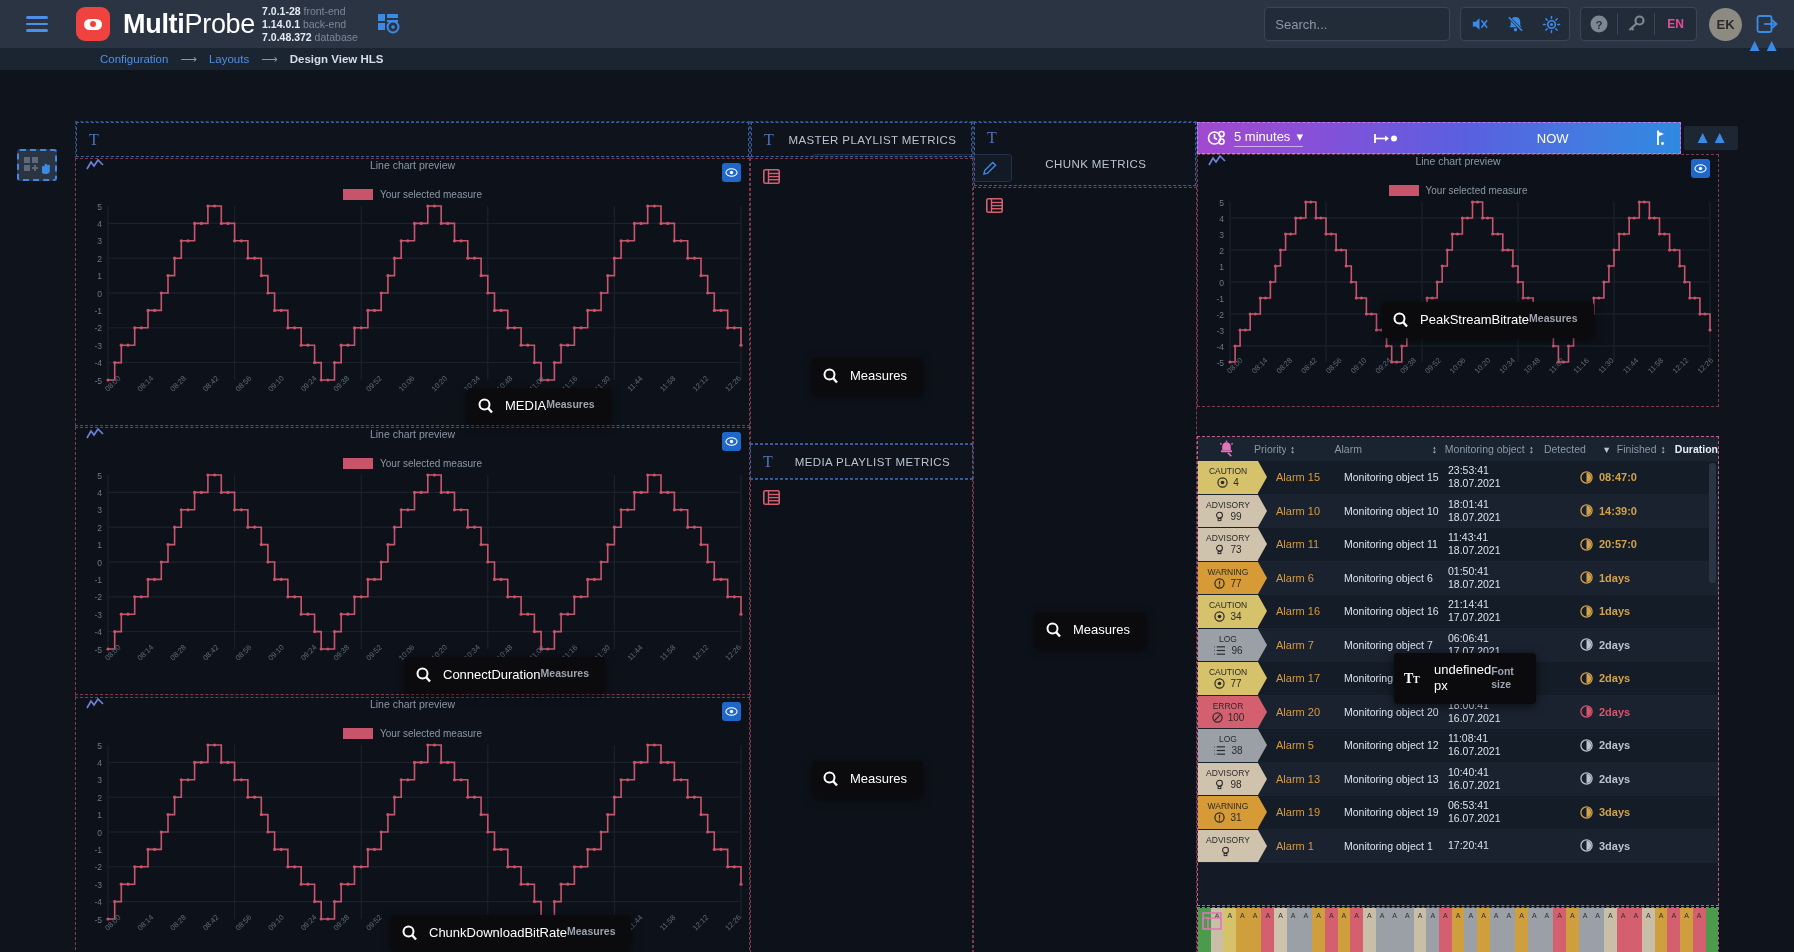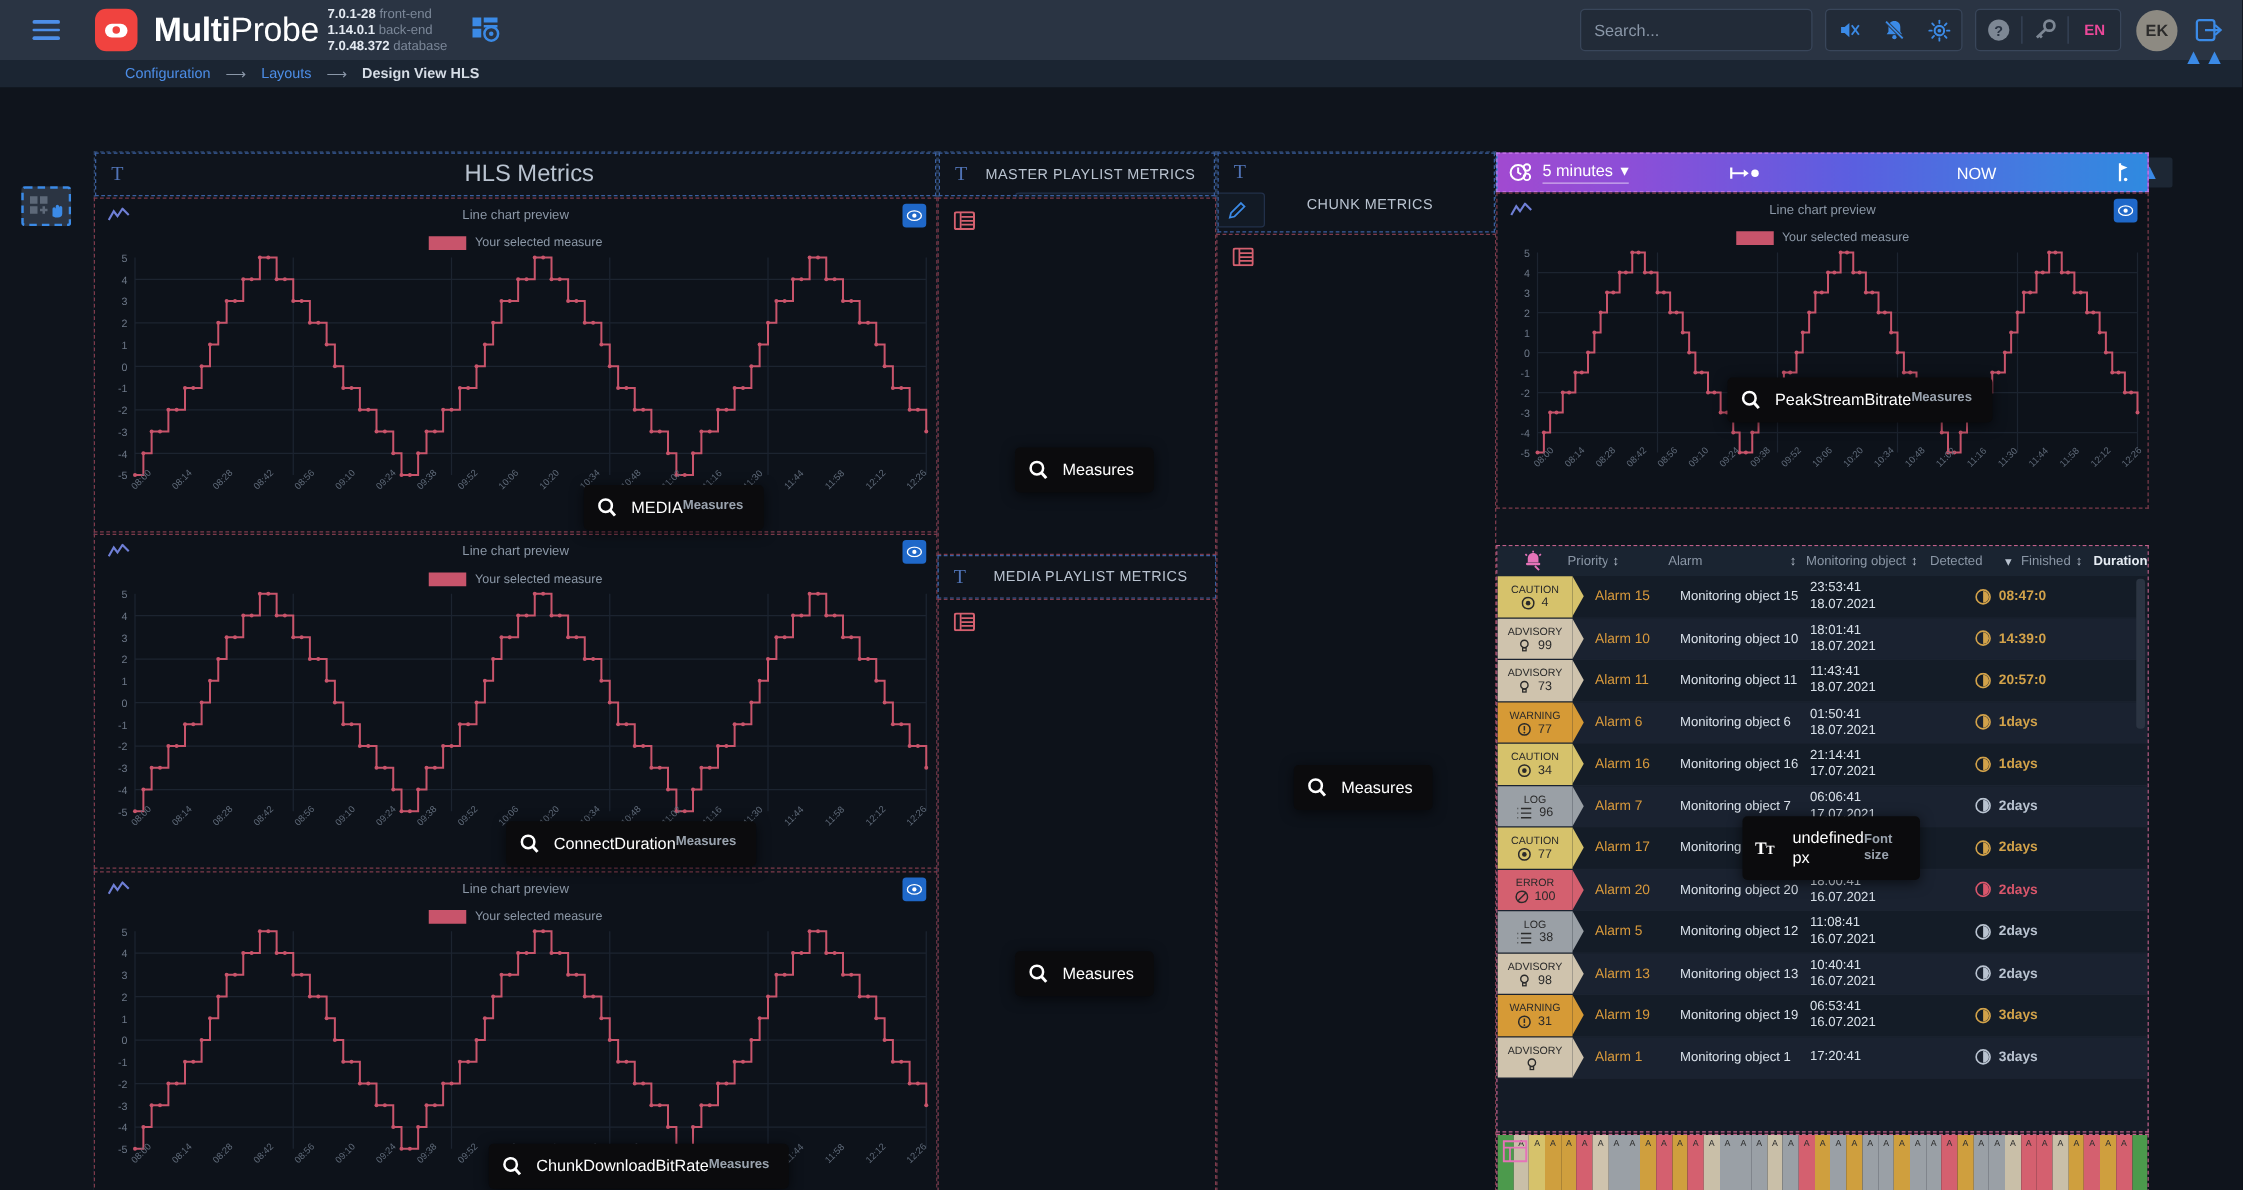--- a/index.html
+++ b/index.html
@@ -89,21 +89,21 @@
   
   .widget{position:absolute;border:1px dashed #2f4568;}
   .wtitle{
     display:flex;align-items:center;height:100%;position:relative;
     border:1px dashed #3a5fa0;
   }
   .wtitle .tglyph{color:#5073b5;font-size:16px;margin-left:12px;font-family:"Liberation Serif", serif;}
   .wtitle .ttext{flex:1;text-align:center;color:#b9c3d0;}
 
   .chartbox{border:1px dashed #7d3b4b;background:#0d121a;position:absolute;}
-  .chart-head{height:26px;display:flex;align-items:center;position:relative;}
+  .chart-head{height:26px;display:flex;position:relative;}
   .chart-head .lglyph{margin-left:10px;color:#6f7fd6;font-size:15px;}
   .chart-head .ctext{position:absolute;left:0;right:0;text-align:center;font-size:10.5px;color:#8b97a6;}
   .eye-btn{position:absolute;right:8px;top:4px;width:19px;height:19px;border-radius:3px;background:#1f68c9;
     display:flex;align-items:center;justify-content:center;cursor:pointer;}
   .legend{display:flex;align-items:center;justify-content:center;gap:7px;font-size:10px;color:#8b97a6;margin-top:4px;}
   .legend .swatch{width:30px;height:11px;background:#c8546b;}
 
   .tablebox{border:1px dashed #7d3b4b;position:absolute;background:#0d121a;}
   .tbl-icon{margin:10px 0 0 12px;width:17px;height:15px;}
 
@@ -294,21 +294,20 @@
             <path d="M11.5 1.5l3 3-8.5 8.5-4 1 1-4z" fill="none" stroke="#3b8ae6" stroke-width="1.5"></path>
           </svg>
       </span>
     </div>
 
     <div class="collapse-top2">▲▲</div>
 
     <div class="widget" style="left:75px;top:51px;width:675px;height:872px;">
       <div class="wtitle" style="height:35px;">
         <span class="tglyph">T</span>
-        <span class="ttext" style="font-size:19px;">HLS Metrics</span>
       </div>
 
       <div class="chartbox" style="left:-1px;top:36px;width:675px;height:268px;">
         <div class="chart-head">
           <span class="lglyph">
             <svg width="18" height="12" viewBox="0 0 18 12">
                 <polyline points="1,10 5,3 8,7 12,1 17,6" fill="none" stroke="#6f7fd6" stroke-width="1.7"></polyline>
               </svg>
           </span>
           <span class="ctext">Line chart preview</span>
@@ -910,21 +909,21 @@
         <svg width="18" height="18" viewBox="0 0 18 18">
             <circle cx="7.5" cy="7.5" r="5" fill="none" stroke="#fff" stroke-width="2"></circle>
             <line x1="11" y1="11" x2="15" y2="15.5" stroke="#fff" stroke-width="2.4"></line>
           </svg>
       </span>
       <span class="mc-txt">
           <span class="mc-title">Measures</span>
         </span>
     </div>
 
-    <div class="timerange" style="left:1197px;top:52px;width:522px;height:32px;">
+    <div class="timerange" style="left:1197px;top:52px;width:484px;height:32px;">
       <span class="tr-left">
         <svg width="20" height="19" viewBox="0 0 20 19">
             <circle cx="8.5" cy="9" r="6" fill="none" stroke="#fff" stroke-width="1.6"></circle>
             <polyline points="8.5,5 8.5,9 11,10.5" fill="none" stroke="#fff" stroke-width="1.6"></polyline>
             <circle cx="15.5" cy="5" r="2.6" fill="none" stroke="#fff" stroke-width="1.5"></circle>
             <circle cx="15.5" cy="12.5" r="2.6" fill="none" stroke="#fff" stroke-width="1.5"></circle>
           </svg>
       </span>
       <span class="tr-range">
         <span>5 minutes</span>

